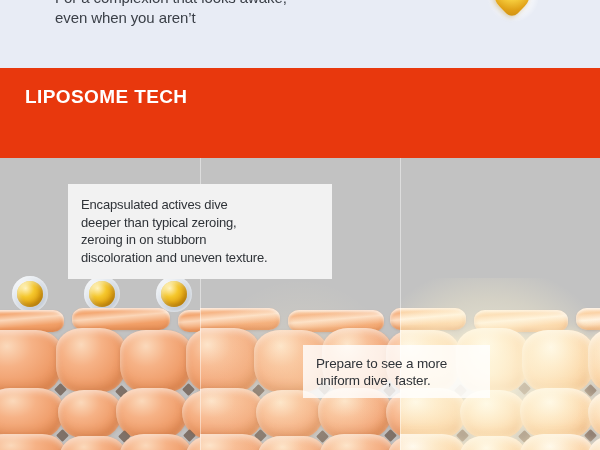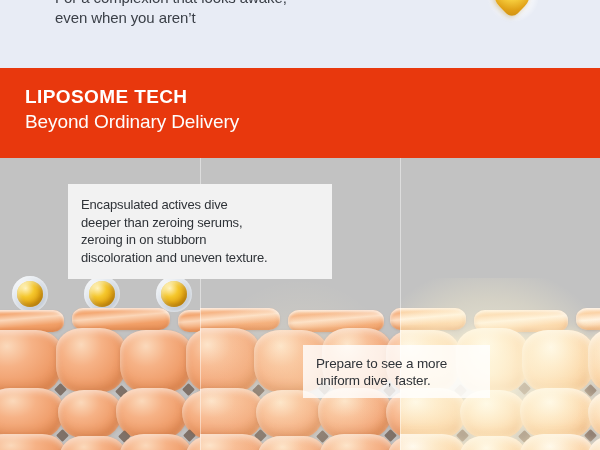--- a/index.html
+++ b/index.html
@@ -153,21 +153,20 @@
 
   <div class="intro">
     <div class="intro-gold-halo"></div>
     <div class="intro-gold"></div>
     <div class="intro-copy">For a complexion that looks awake,
 even when you aren’t</div>
   </div>
 
   <div class="banner">
     <div class="banner-title">LIPOSOME TECH</div>
-    <div class="banner-sub">Beyond Ordinary Delivery</div>
   </div>
 
   <div class="illus">
 
     <div class="panel p1">
       <div class="lipo" style="left:12px;top:118px;"></div>
       <div class="lipo" style="left:84px;top:118px;"></div>
       <div class="lipo" style="left:156px;top:118px;"></div>
 
       <div class="cap" style="left:-18px;top:152px;width:82px;"></div>
@@ -253,21 +252,21 @@
       <div class="cell" style="left:120px;top:276px;width:74px;height:44px;"></div>
       <div class="cell" style="left:188px;top:278px;width:66px;height:42px;"></div>
 
       <div class="glow"></div>
     </div>
 
   </div>
 
   <div class="callout-a">
     <p>Encapsulated actives dive
-deeper than zeroing serums,
+deeper than typical zeroing,
 zeroing in on stubborn
 discoloration and uneven texture.</p>
   </div>
 
   <div class="callout-b">
     <p>Prepare to see a more
 uniform dive, faster.</p>
   </div>
 
 </div>

